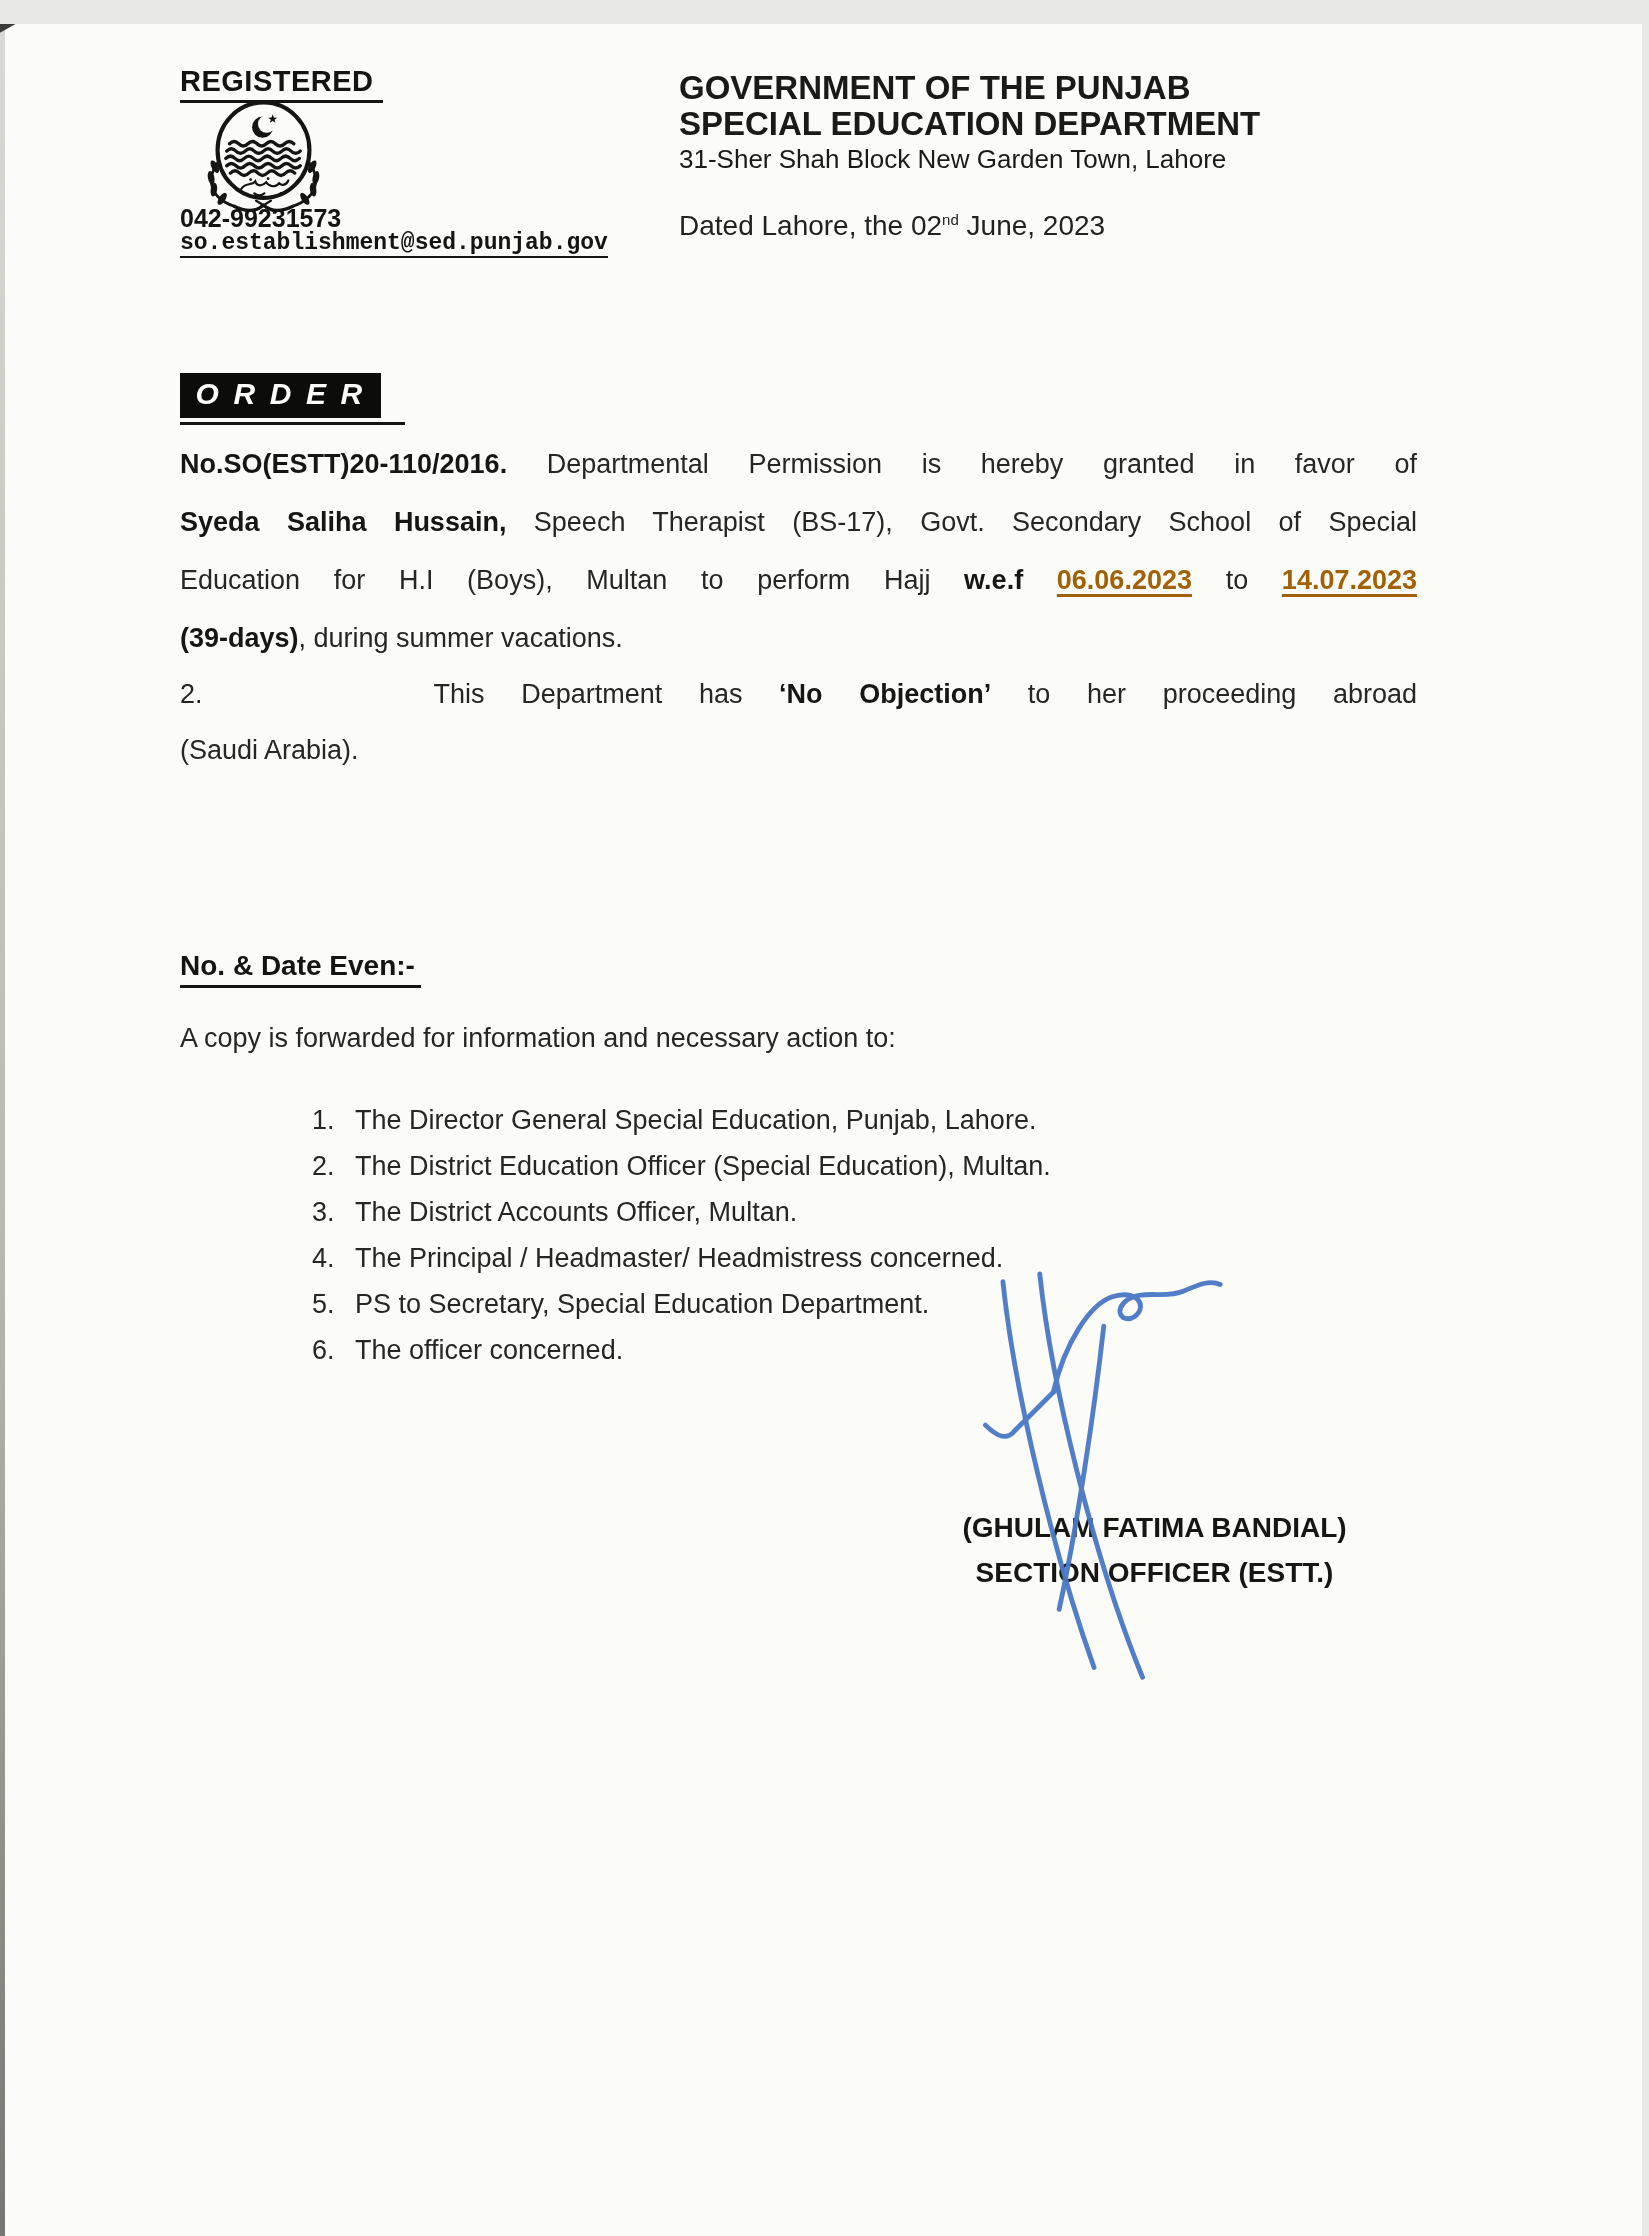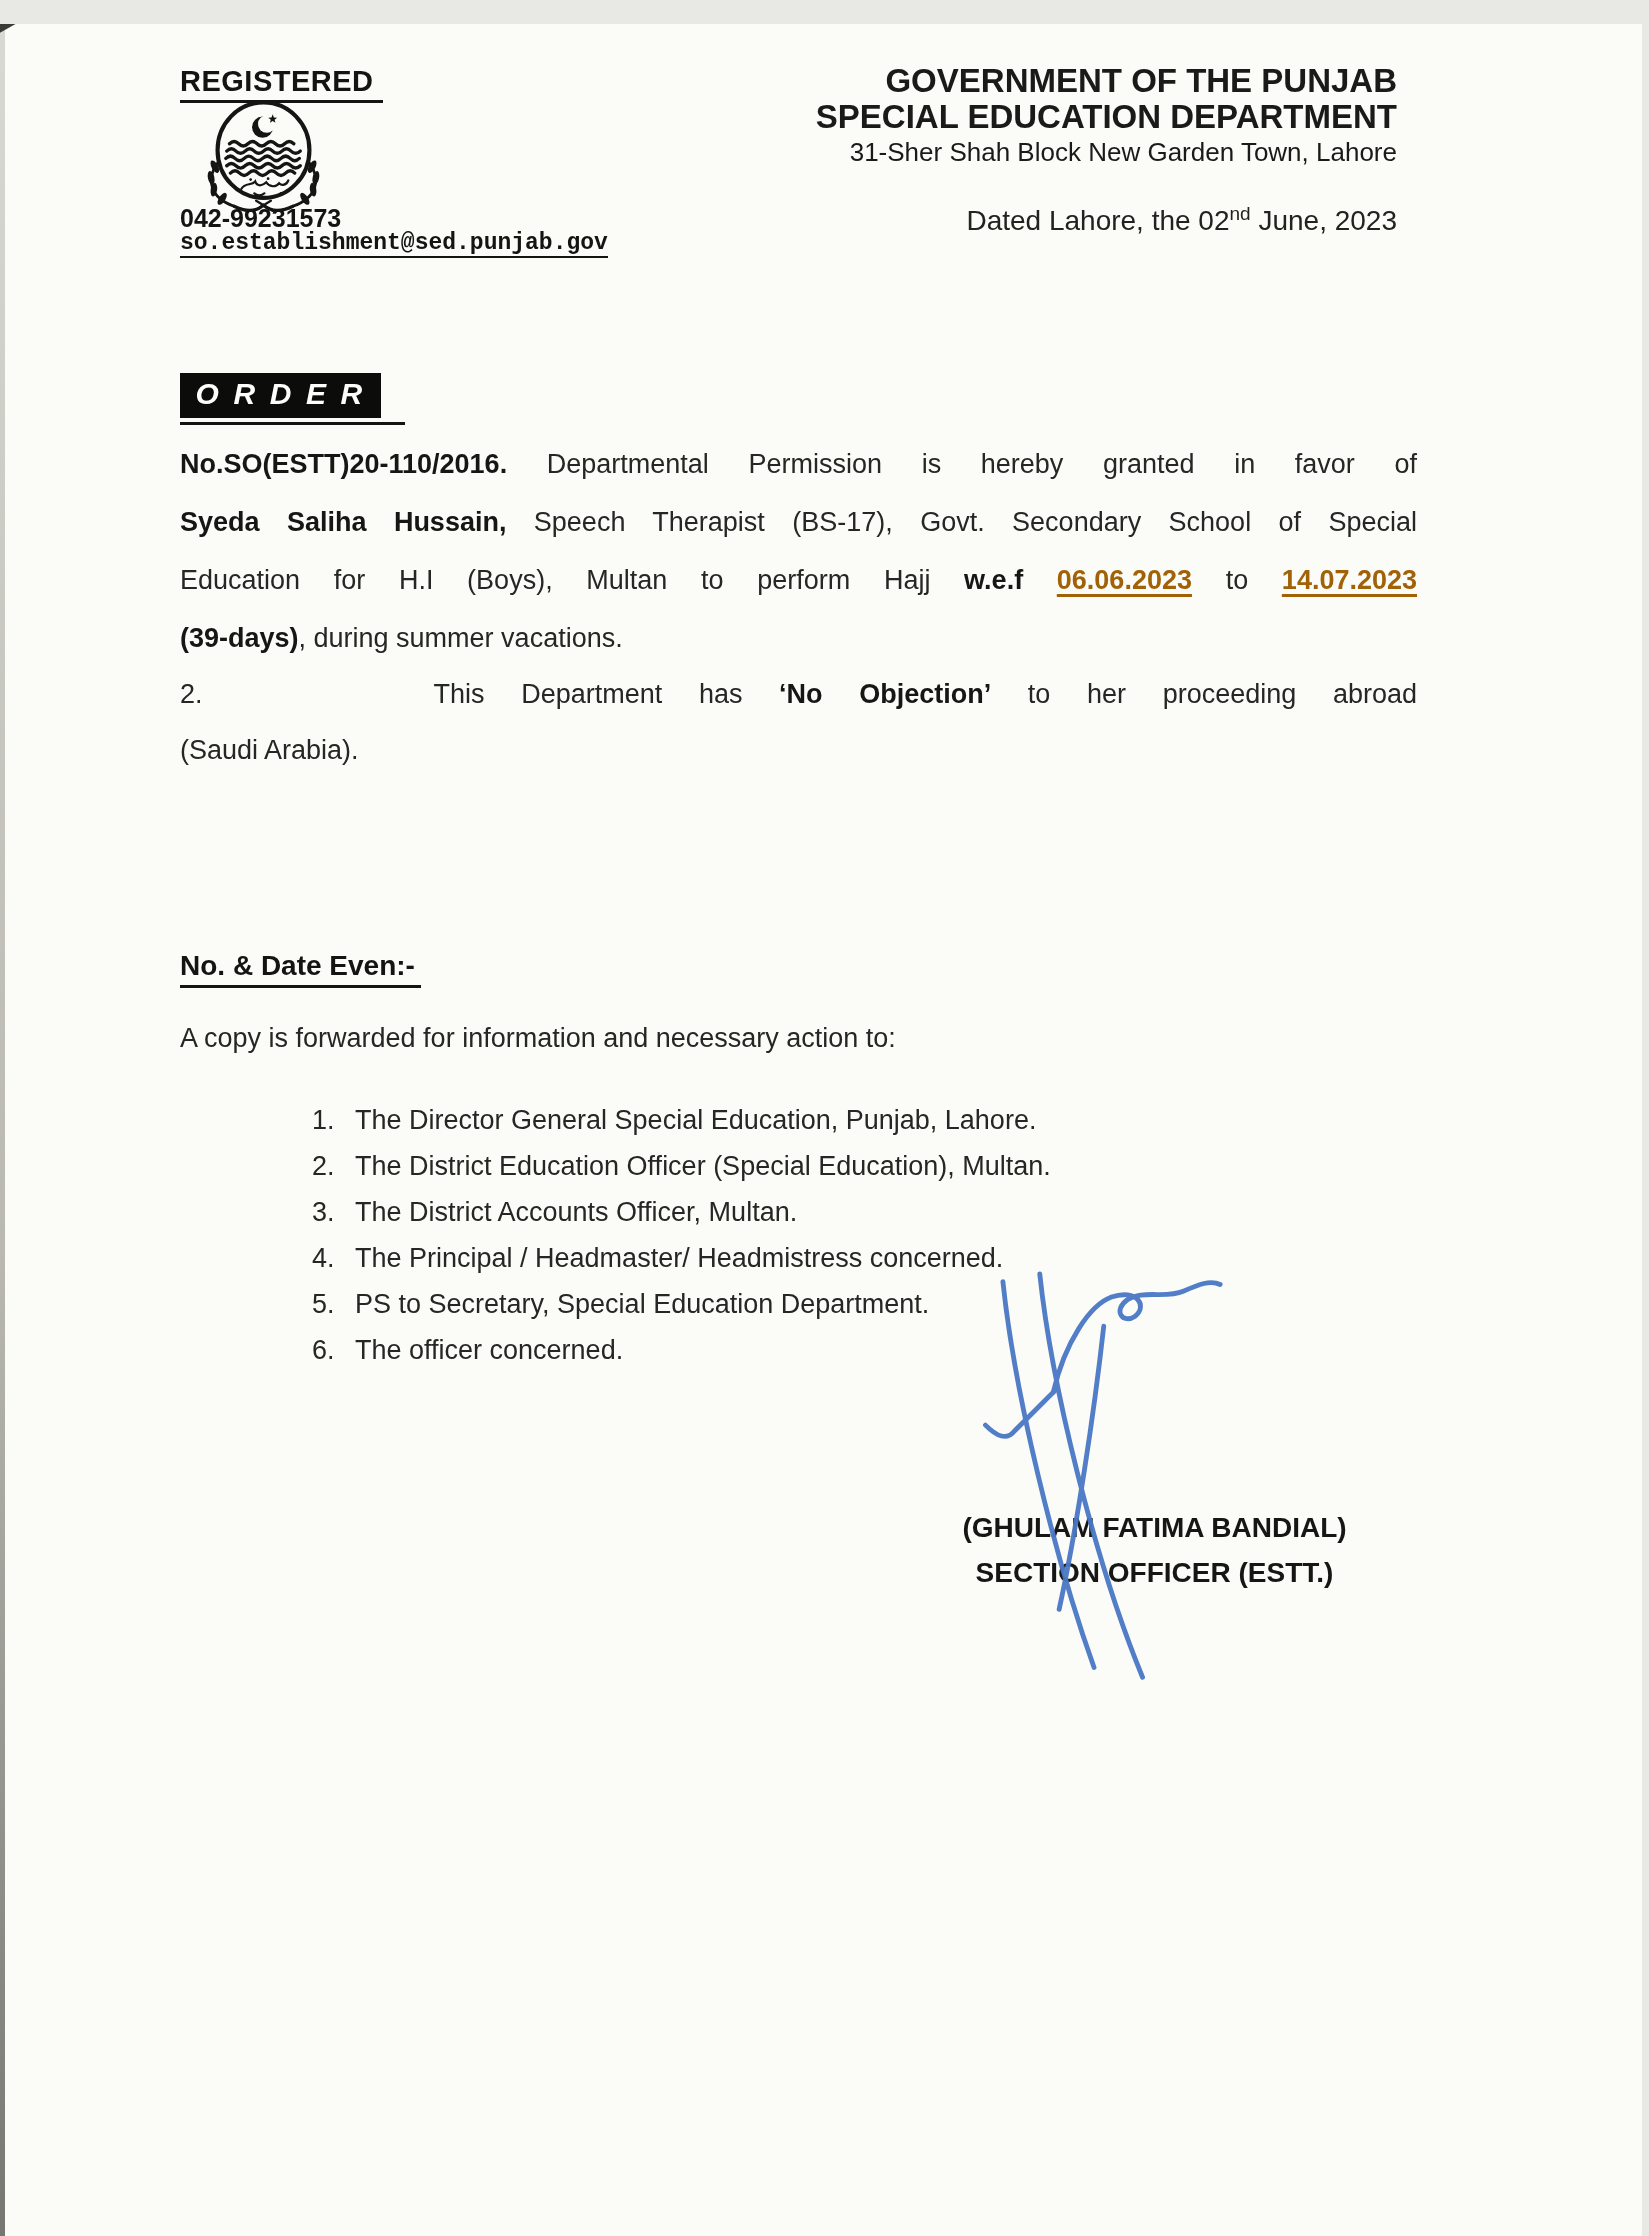--- a/index.html
+++ b/index.html
@@ -22,25 +22,25 @@
 
   
   .registered{position:absolute;left:180px;top:41px;font-size:29px;font-weight:bold;
     letter-spacing:0.5px;color:#141412;border-bottom:3.9px solid #141412;padding:0 9.7px 1.9px 0;}
   .crest{position:absolute;left:190px;top:78px;width:147px;height:111px;}
   .phone{position:absolute;left:180px;top:180px;font-size:25px;font-weight:bold;color:#141412;}
   .email{position:absolute;left:180px;top:206px;font-size:23px;font-weight:bold;color:#141412;
     border-bottom:2.9px solid #141412;padding-bottom:0;font-family:Liberation Mono, monospace;}
 
   
-  .lh{position:absolute;left:679px;top:39px;width:718px;text-align:right;color:#1a1a18;}
+  .lh{position:absolute;left:679px;top:46px;width:718px;text-align:left;color:#1a1a18;}
   .lh .govt,.lh .dept{font-size:33px;font-weight:bold;line-height:36px;}
   .lh .addr{font-size:26px;line-height:31px;margin-top:1.9px;}
   .lh .date{font-size:28px;margin-top:35px;color:#222220;}
-  .lh .date sup{font-size:19px;}
+  .lh .date sup{font-size:15px;}
 
   
   .order-wrap{position:absolute;left:180px;top:349px;}
   .order-badge{display:inline-block;background:#0c0c0a;color:#fdfdfb;
     font-size:30px;font-weight:bold;font-style:italic;letter-spacing:14.6px;
     padding:3.9px 3.9px 6.8px 15.5px;}
   .order-underline{width:225px;height:3.9px;background:#141412;margin-top:3.9px;}
 
   
   .para1{position:absolute;left:180px;top:411px;width:1237px;font-size:27px;}

